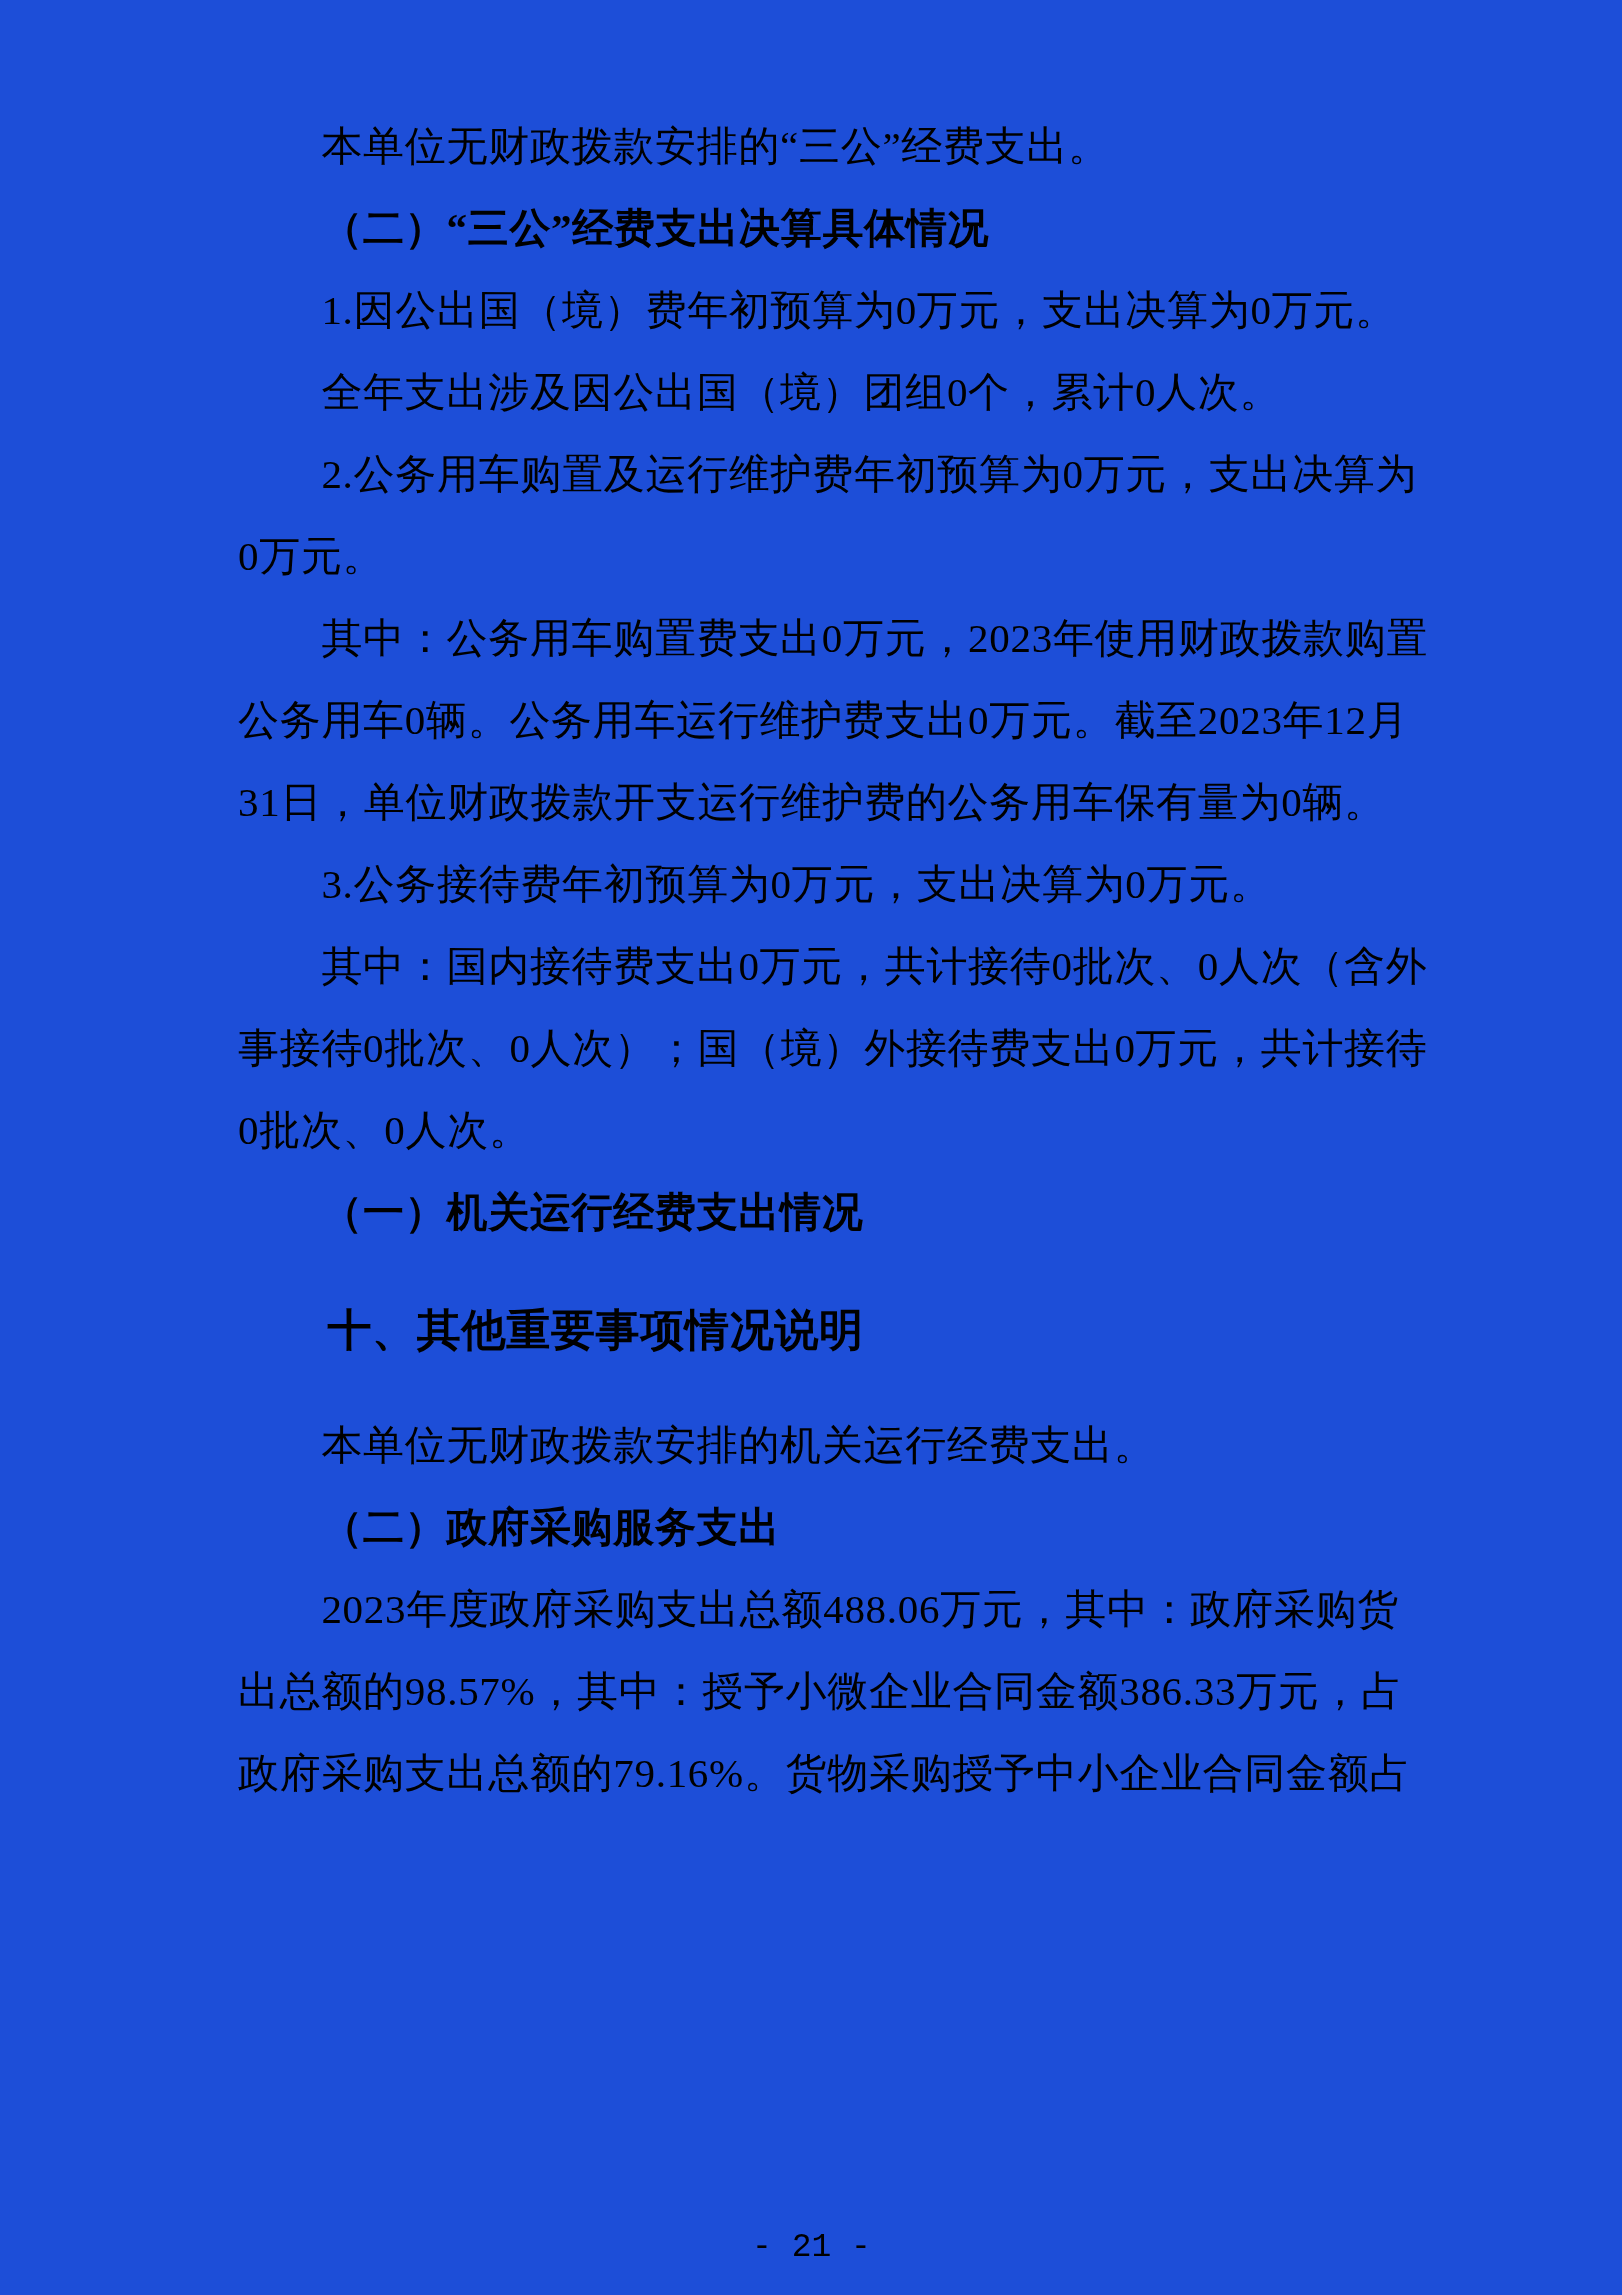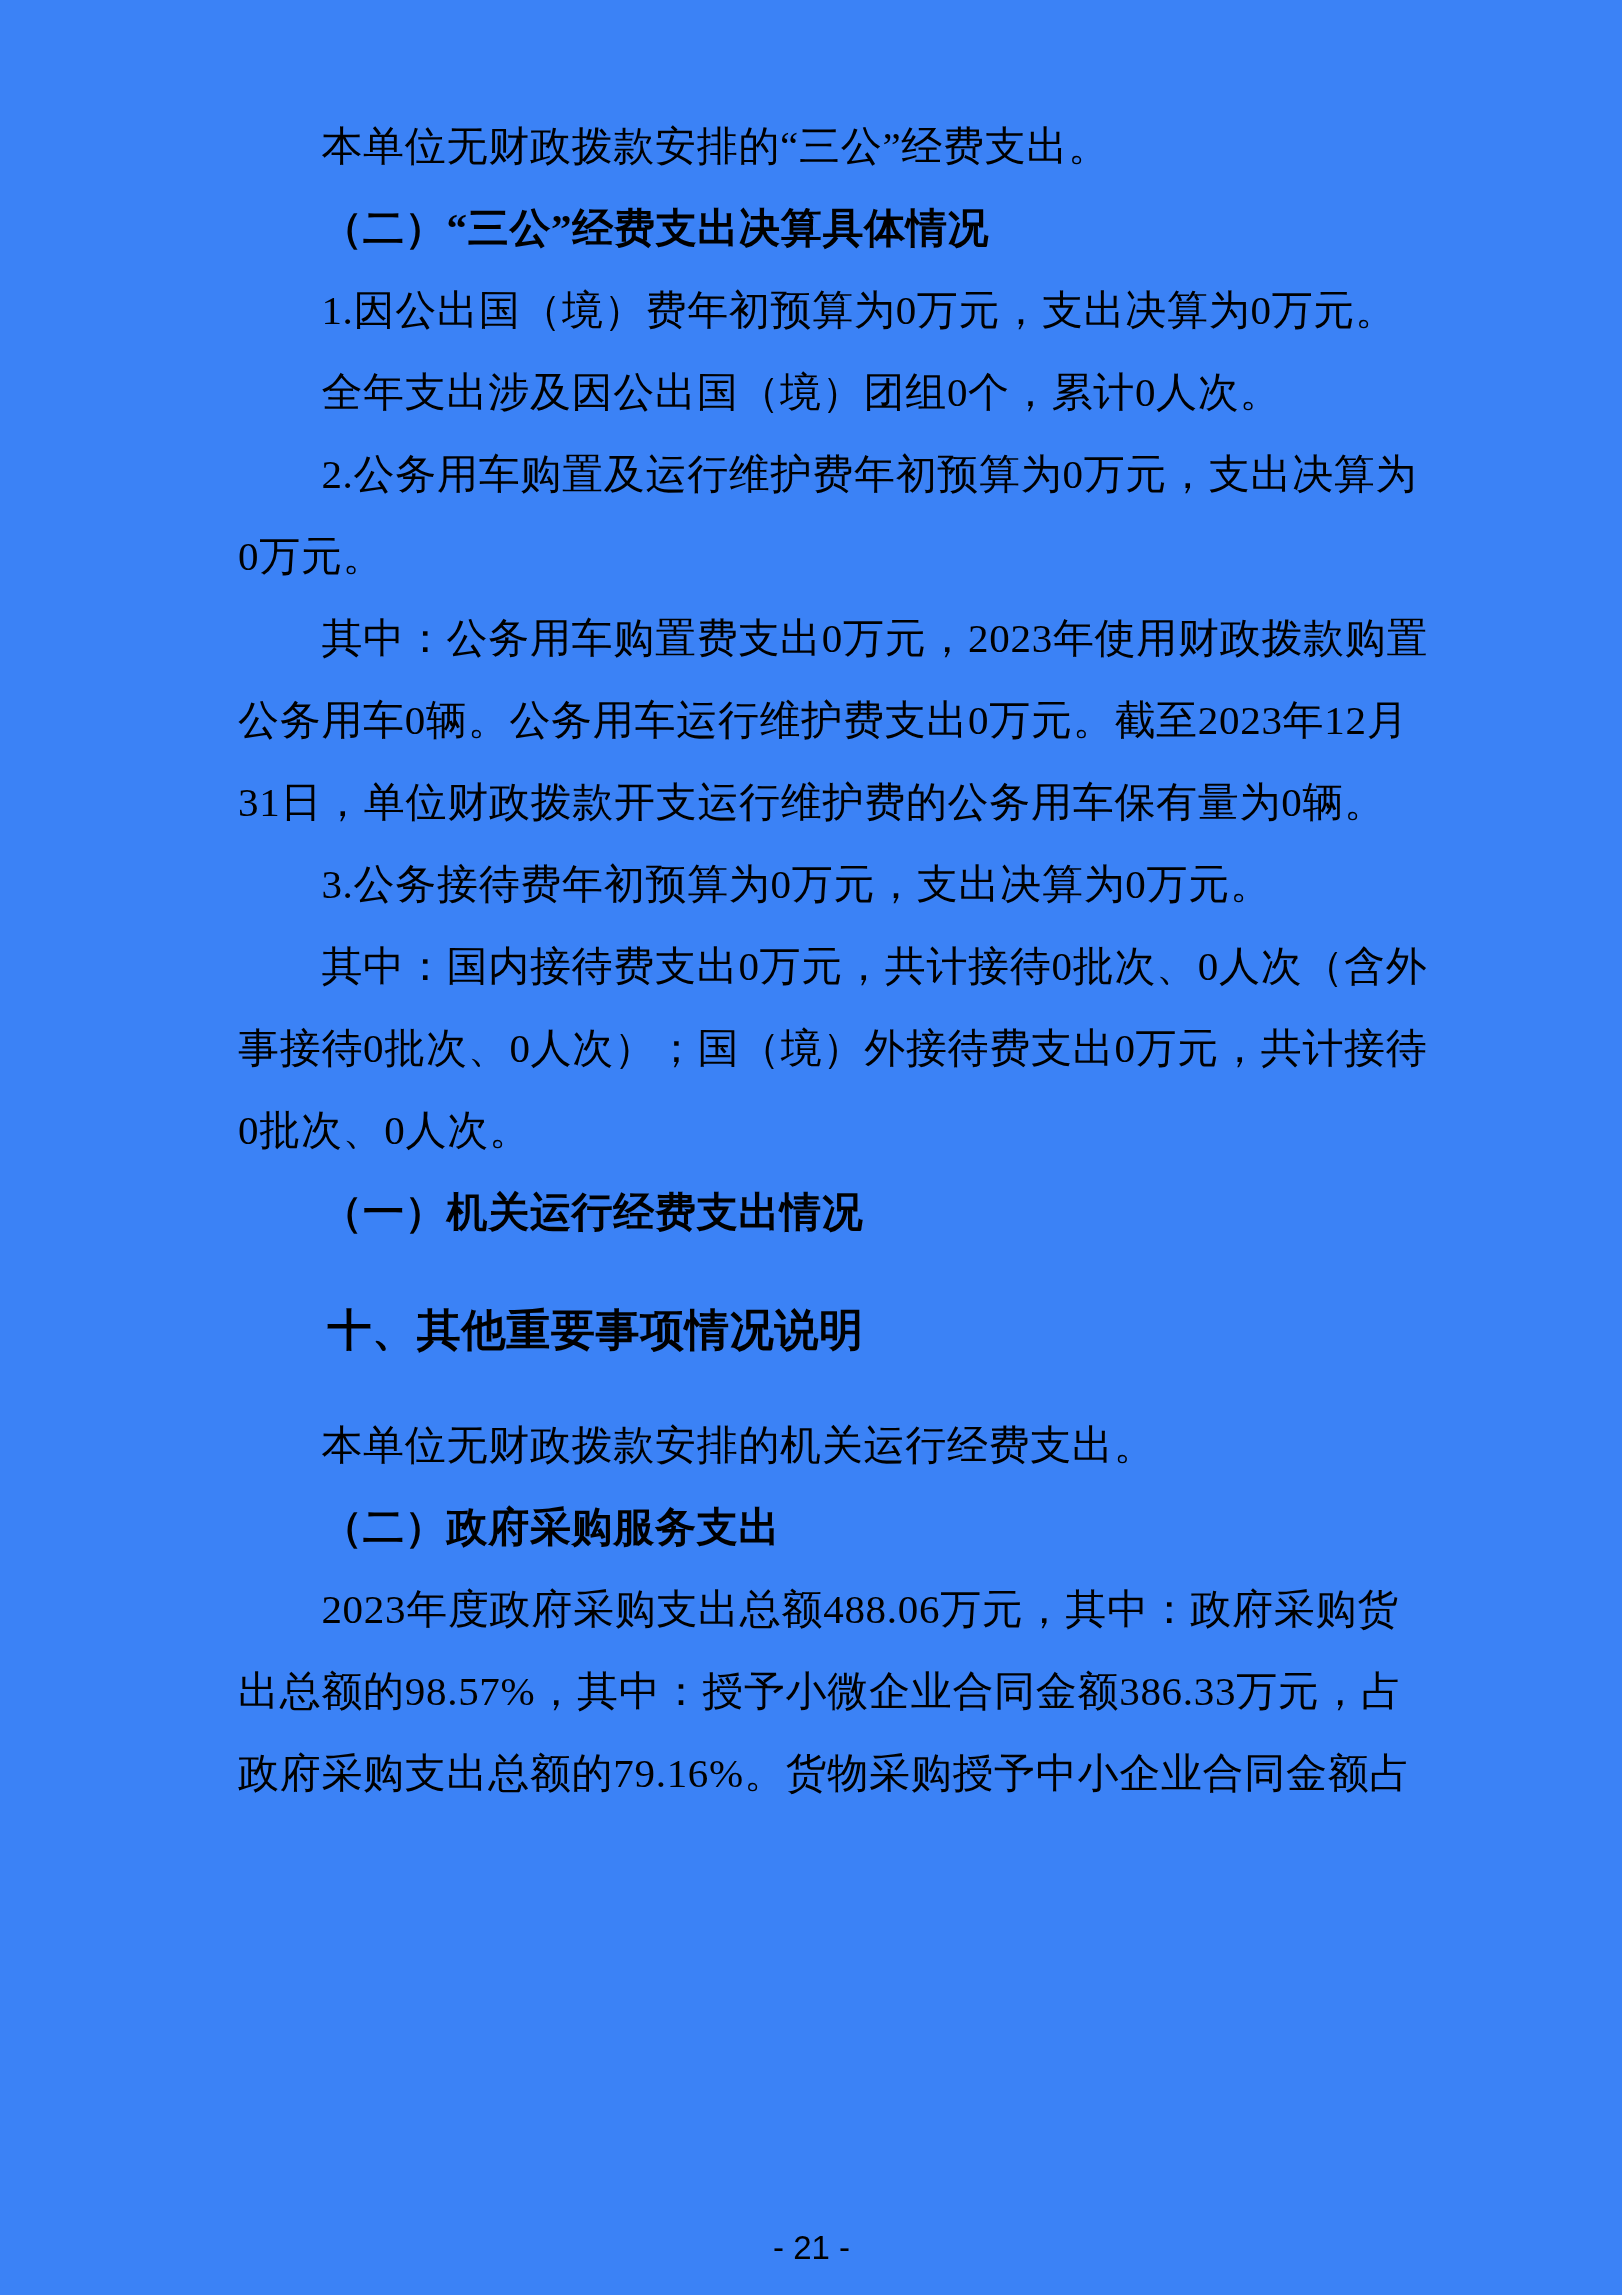--- a/index.html
+++ b/index.html
@@ -4,21 +4,21 @@
 <style>
   html, body {
     margin: 0;
     padding: 0;
     background: #ffffff;
   }
   .page {
     position: relative;
     width: 1623px;
     height: 2295px;
-    background: #3b82f6;
+    background: #1d4ed8;
     color: #000000;
     font-family: "Liberation Serif", "DejaVu Serif", serif;
     overflow: hidden;
   }
   .content {
     position: absolute;
     left: 238px;
     top: 105px;
     width: 1171px;
   }
@@ -41,21 +41,21 @@
     margin-bottom: 33px;
     letter-spacing: 0.7px;
     white-space: nowrap;
   }
   .footer {
     position: absolute;
     left: 0;
     right: 0;
     top: 2225px;
     text-align: center;
-    font-family: Liberation Sans, sans-serif;
+    font-family: Liberation Mono, monospace;
     font-size: 33px;
     line-height: 46px;
     color: #000000;
   }
 </style>
 </head>
 <body>
 
 <div class="page">
   <main class="content">

